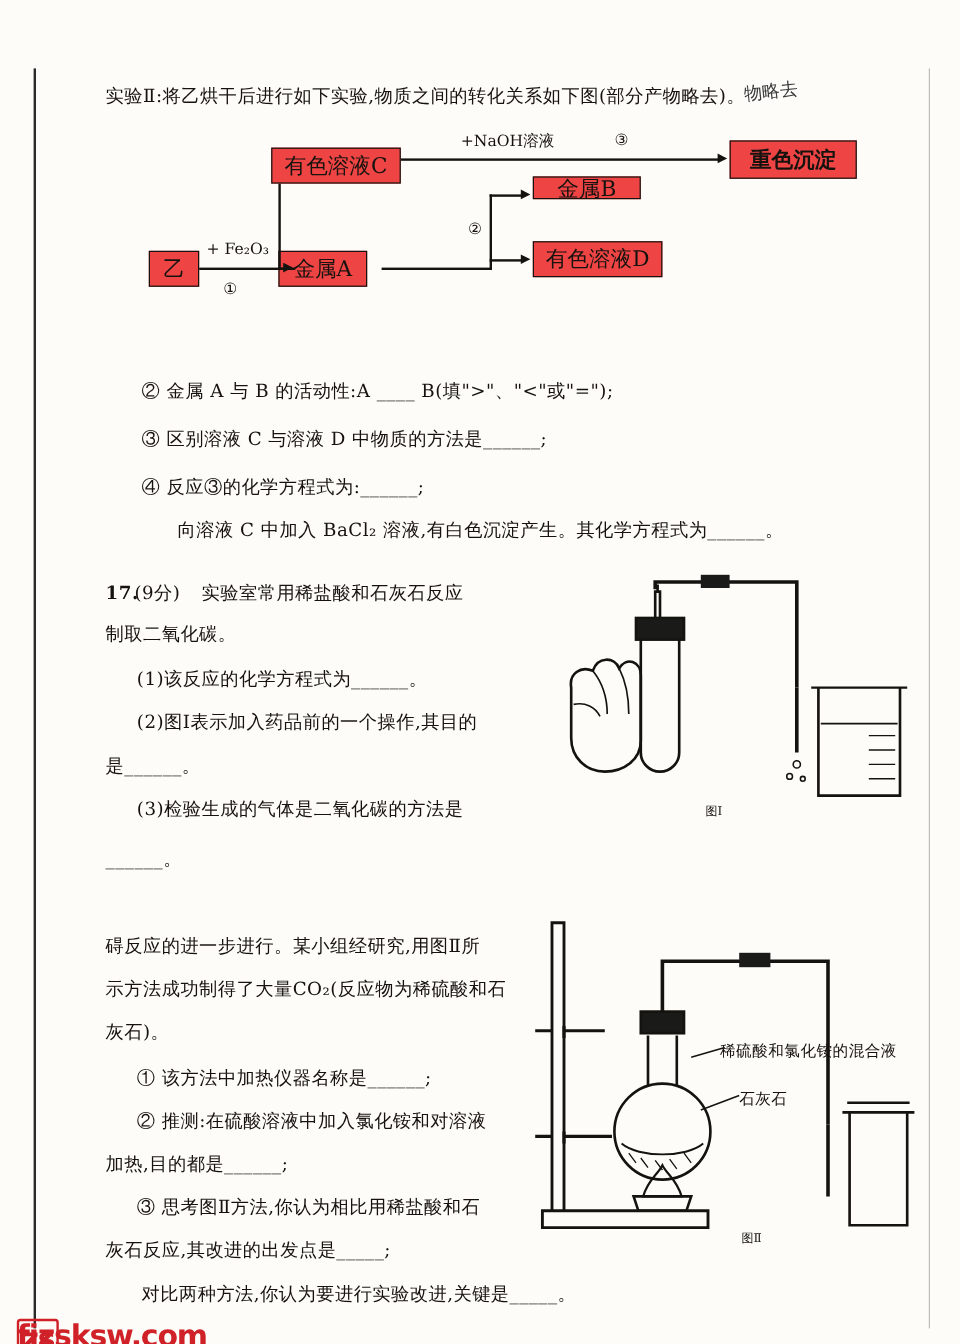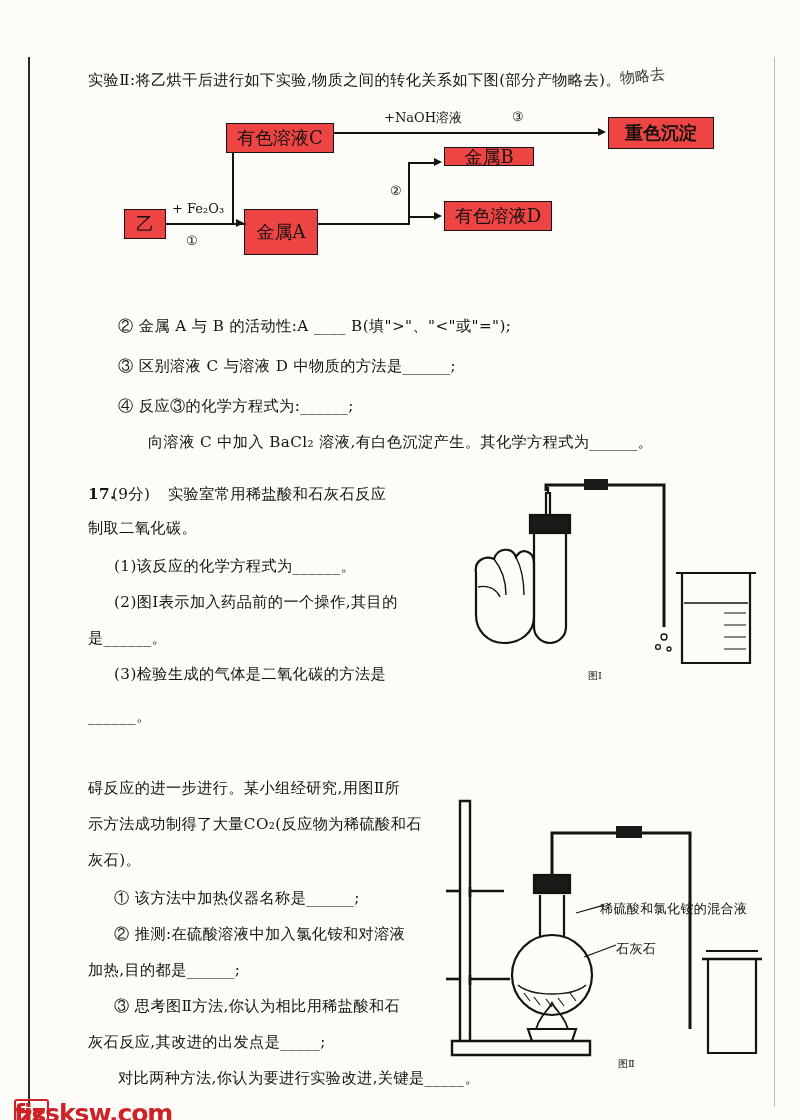--- a/index.html
+++ b/index.html
@@ -60,21 +60,21 @@
     position:absolute;
     font-family:"DejaVu Serif",serif;
     color:#2b2b2b;
     transform:rotate(-6deg);
     font-size:15px;
     opacity:.92;
   }
 
   
   .figI{position:absolute;left:468px;top:430px;width:300px;height:215px;}
-  .figII{position:absolute;left:440px;top:732px;width:330px;height:310px;}
+  .figII{position:absolute;left:440px;top:700px;width:330px;height:310px;}
   svg{display:block;}
 
   .figcap{position:absolute;font-size:10px;}
 
   
   .footer{
     position:absolute;left:0;top:1082px;width:800px;
     text-align:center;font-size:14px;
   }
   .watermark{
@@ -103,21 +103,21 @@
   <div class="txt" style="left:88px;top:22px;">实验Ⅱ:将乙烘干后进行如下实验,物质之间的转化关系如下图(部分产物略去)。</div>
   <div class="scribble" style="left:620px;top:20px;">物略去</div>
 
   <div class="diagram">
 
     <div class="dbox" style="left:134px;top:28px;width:108px;height:30px;">有色溶液C</div>
     <div class="dbox bold" style="left:516px;top:22px;width:106px;height:32px;">重色沉淀</div>
     <div class="dbox" style="left:352px;top:52px;width:90px;height:19px;">金属B</div>
     <div class="dbox" style="left:352px;top:106px;width:108px;height:30px;">有色溶液D</div>
     <div class="dbox" style="left:32px;top:114px;width:42px;height:30px;">乙</div>
-    <div class="dbox" style="left:152px;top:114px;width:74px;height:46px;">金属A</div>
+    <div class="dbox" style="left:140px;top:114px;width:74px;height:30px;">金属A</div>
 
     <div class="dline h" style="left:242px;top:37px;width:266px;"></div>
     <div class="arrow" style="left:506px;top:32.5px;"></div>
     <div class="dlabel" style="left:292px;top:14px;">+NaOH溶液</div>
     <div class="dlabel" style="left:420px;top:14px;">③</div>
 
     <div class="dline v" style="left:140px;top:58px;height:71px;"></div>
     <div class="dline h" style="left:140px;top:128px;width:14px;"></div>
 
     <div class="dline h" style="left:74px;top:128px;width:76px;"></div>

